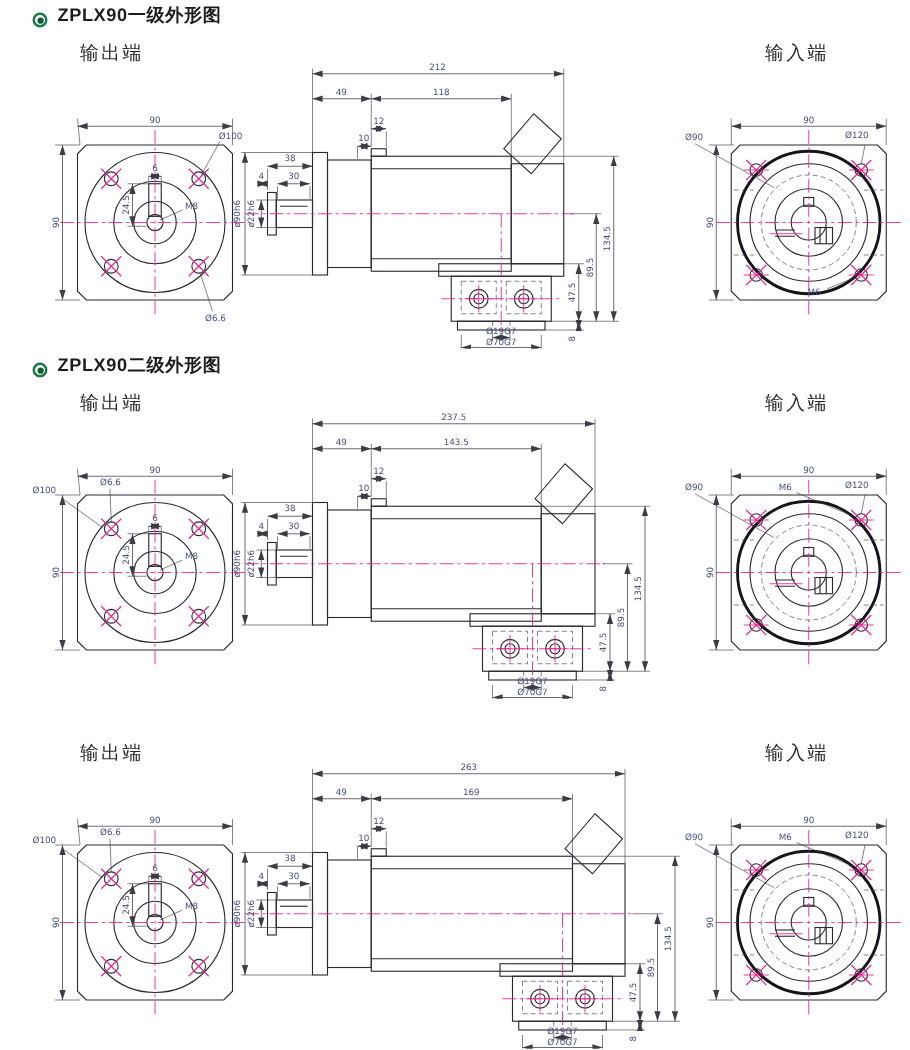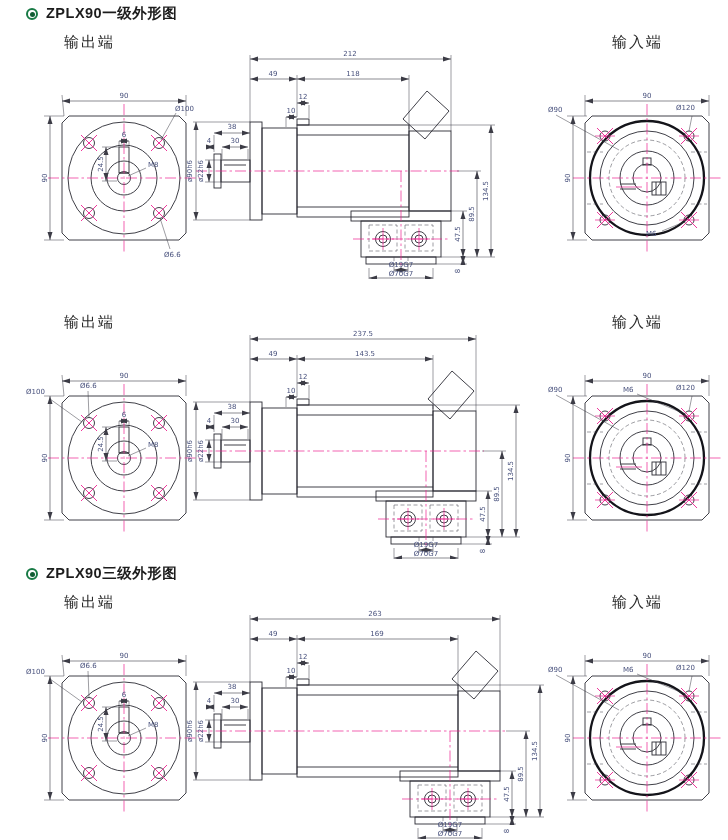--- a/index.html
+++ b/index.html
@@ -1,18 +1,18 @@
 <!DOCTYPE html>
 <html><head>
 <meta charset="utf-8">
 <style>
   html,body{margin:0;padding:0;background:#fff}
   body{width:728px;height:840px;overflow:hidden;font-family:"Liberation Sans",sans-serif}
   .section{position:relative;height:280px}
-  .sec-header{position:absolute;top:5px;left:26px;display:flex;align-items:center;gap:8px;height:17px}
+  .sec-header{position:absolute;top:5px;left:26px;display:flex;align-items:flex-end;gap:8px;height:17px}
   .bullet{width:12px;height:12px;border:2.5px solid #187a45;border-radius:50%;position:relative;box-sizing:border-box}
   .bullet::after{content:"";position:absolute;left:2px;top:2px;width:3px;height:3px;background:#115c33;border-radius:50%;padding:1px}
   .sec-title{font-size:14.5px;font-weight:bold;color:#1c1c1c;letter-spacing:.5px}
   .port-label{position:absolute;top:33px;font-size:15px;color:#2a2a2a;font-family:Liberation Serif, serif;letter-spacing:2px}
   .out-label{left:64px}
   .in-label{left:612px}
   svg{position:absolute;top:21px;left:0}
   .ln{stroke:#2a2a33;stroke-width:.9;fill:none}
   .lt{stroke:#3a3a44;stroke-width:.5;fill:none}
   .bold{stroke:#14141a;stroke-width:2.3;fill:none}
@@ -215,20 +215,24 @@
       <text x="548" y="91">Ø90</text>
       <line class="lt" x1="692" y1="95" x2="689" y2="110"></line>
       <text x="676" y="89">Ø120</text>
       <line class="lt" x1="662" y1="210" x2="684" y2="201"></line>
       <text x="646" y="215">M6</text>
     </g>
   </svg>
 </div>
 
 <div class="section s2">
+  <div class="sec-header">
+    <span class="bullet"></span>
+    <span class="sec-title">ZPLX90二级外形图</span>
+  </div>
   <div class="port-label out-label">输出端</div>
   <div class="port-label in-label">输入端</div>
   <svg width="728" height="258" viewBox="0 0 728 258">
     <defs>
         <marker id="a2" viewBox="0 0 10 10" refX="9" refY="5" markerWidth="9" markerHeight="9" markerUnits="userSpaceOnUse" orient="auto-start-reverse">
           <path d="M0,2.2 L9,5 L0,7.8 Z" fill="#3c3c46"></path>
         </marker>
       </defs>
 
     <g>
@@ -402,24 +406,20 @@
       <text x="548" y="91">Ø90</text>
       <line class="lt" x1="692" y1="95" x2="689" y2="110"></line>
       <text x="676" y="89">Ø120</text>
       <line class="lt" x1="637" y1="93" x2="685" y2="113"></line>
       <text x="623" y="91">M6</text>
     </g>
   </svg>
 </div>
 
 <div class="section s3">
-  <div class="sec-header">
-    <span class="bullet"></span>
-    <span class="sec-title">ZPLX90三级外形图</span>
-  </div>
   <div class="port-label out-label">输出端</div>
   <div class="port-label in-label">输入端</div>
   <svg width="728" height="258" viewBox="0 0 728 258">
     <defs>
         <marker id="a3" viewBox="0 0 10 10" refX="9" refY="5" markerWidth="9" markerHeight="9" markerUnits="userSpaceOnUse" orient="auto-start-reverse">
           <path d="M0,2.2 L9,5 L0,7.8 Z" fill="#3c3c46"></path>
         </marker>
       </defs>
 
     <g>

